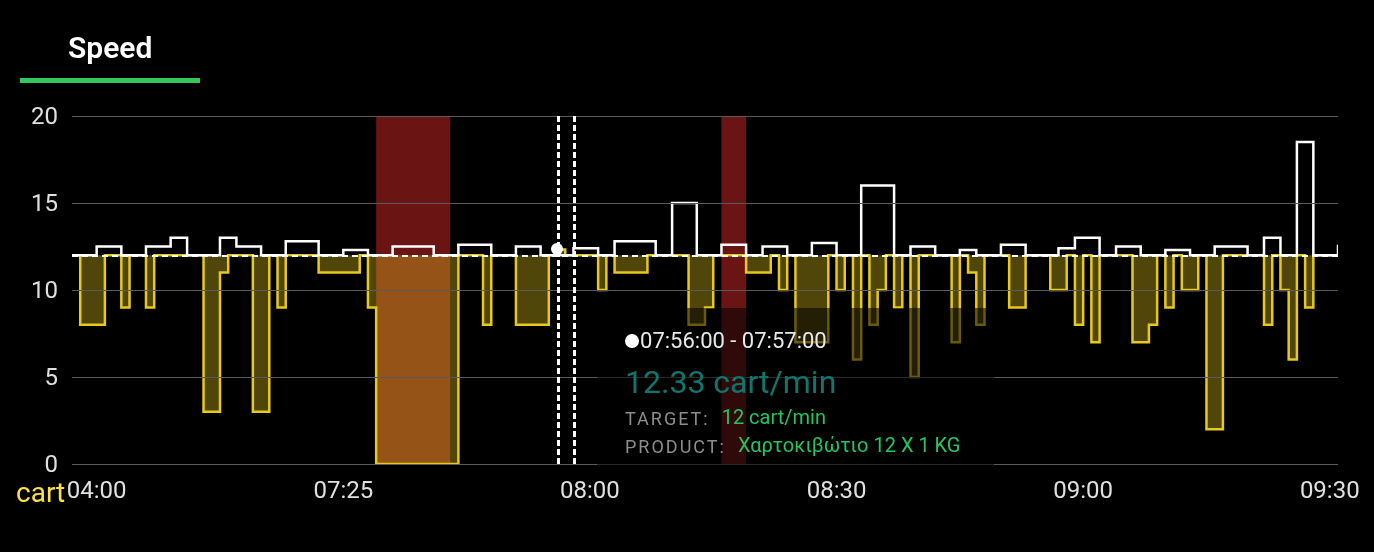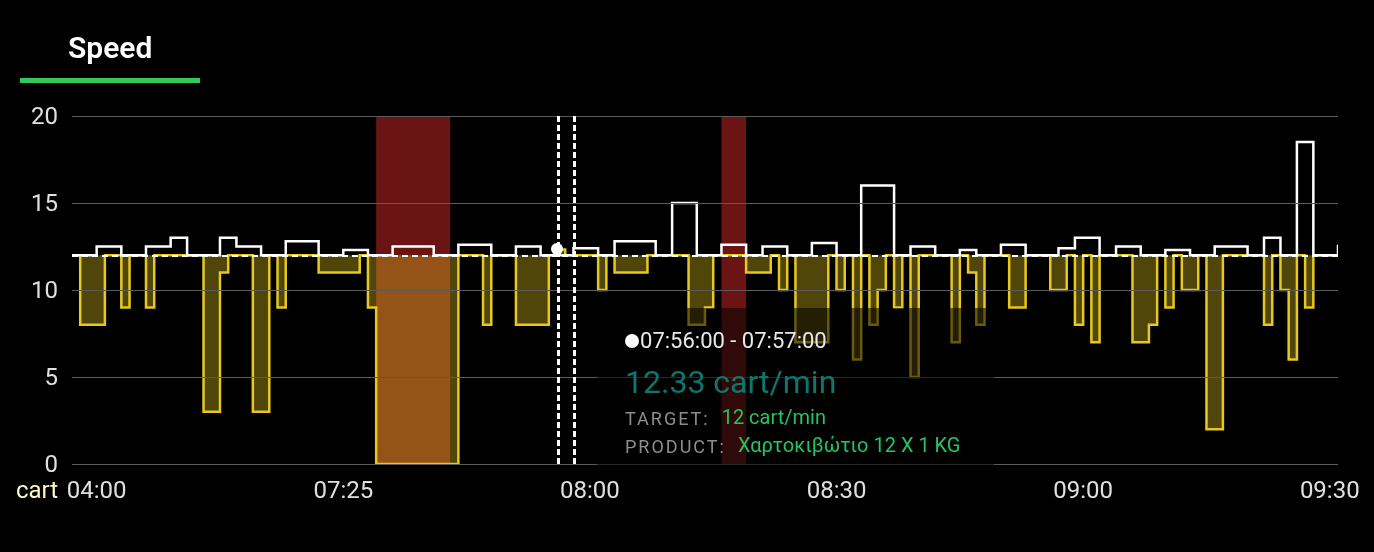--- a/index.html
+++ b/index.html
@@ -82,22 +82,22 @@
     position: absolute;
     top: 360px;
     font-size: 24px;
     color: #e0e0e0;
     transform: translateX(-50%);
   }
   .axis-unit {
     position: absolute;
     left: -56px;
     top: 360px;
-    font-size: 24px;
-    color: #fef9c3;
+    font-size: 28px;
+    color: #fde047;
   }
   .cursor-line {
     position: absolute;
     top: 0;
     height: 348px;
     border-left: 3px dashed #fff;
   }
   .cursor-dot {
     position: absolute;
     width: 12px;

